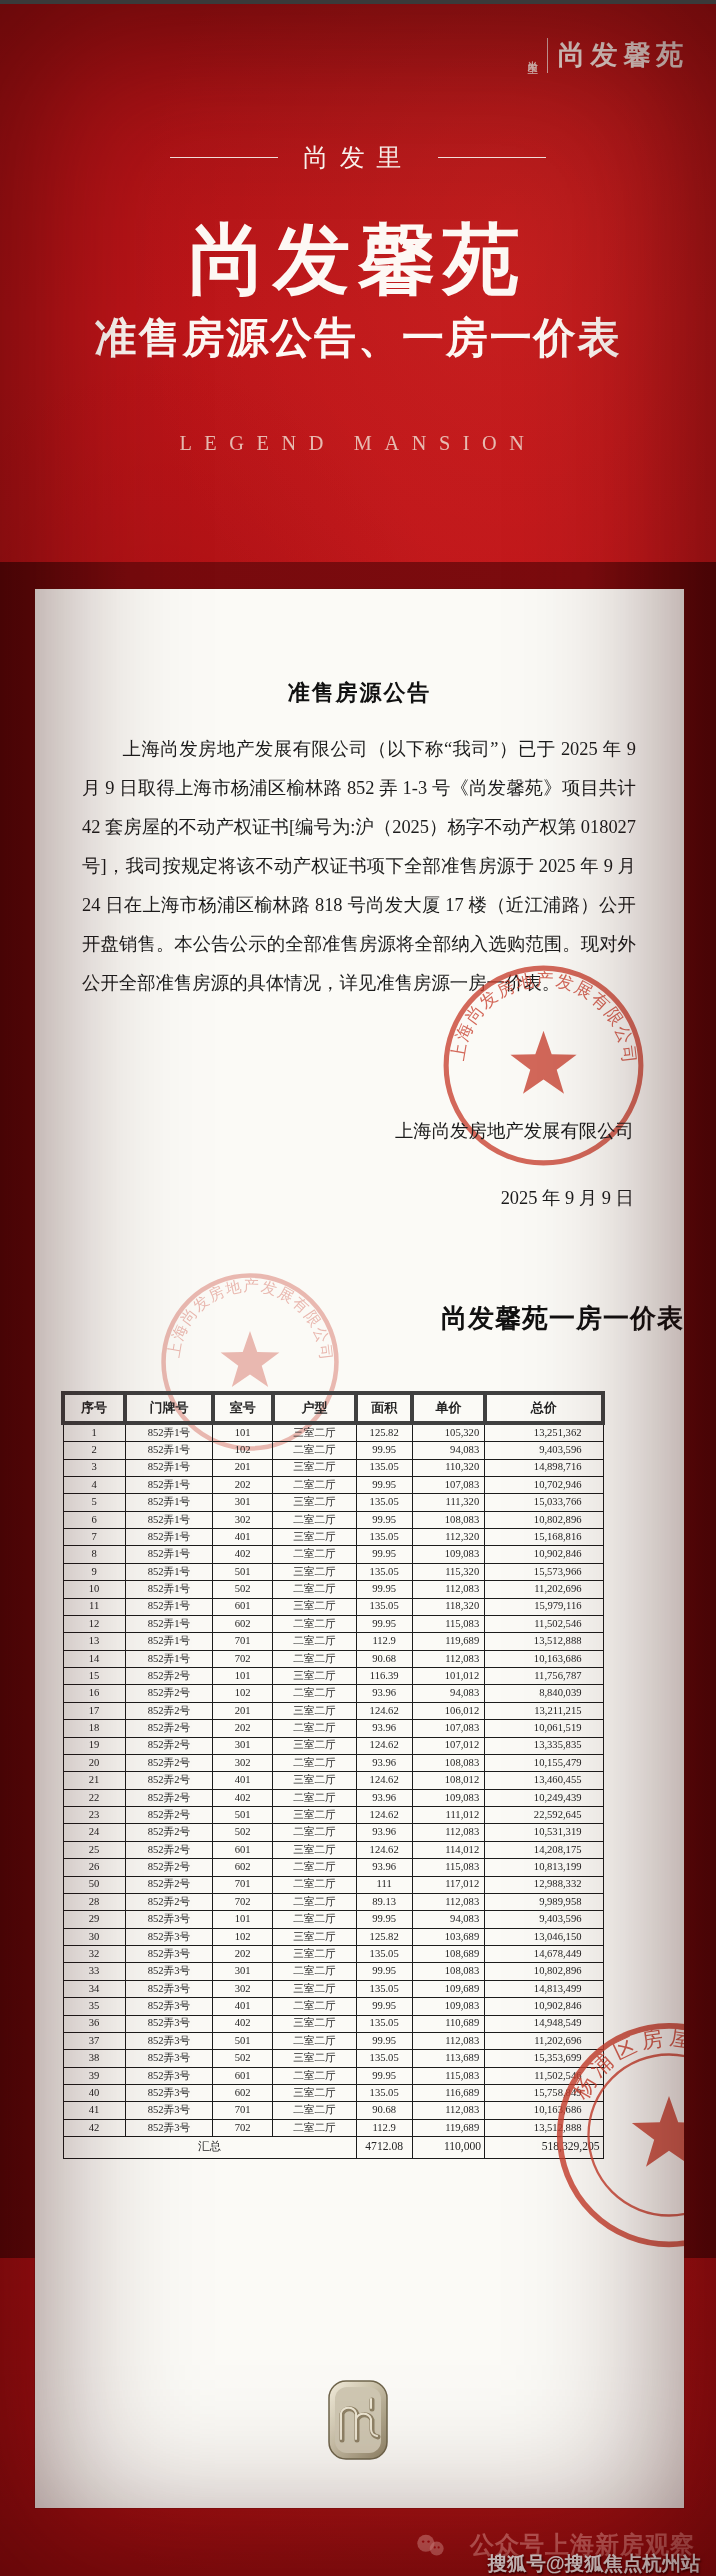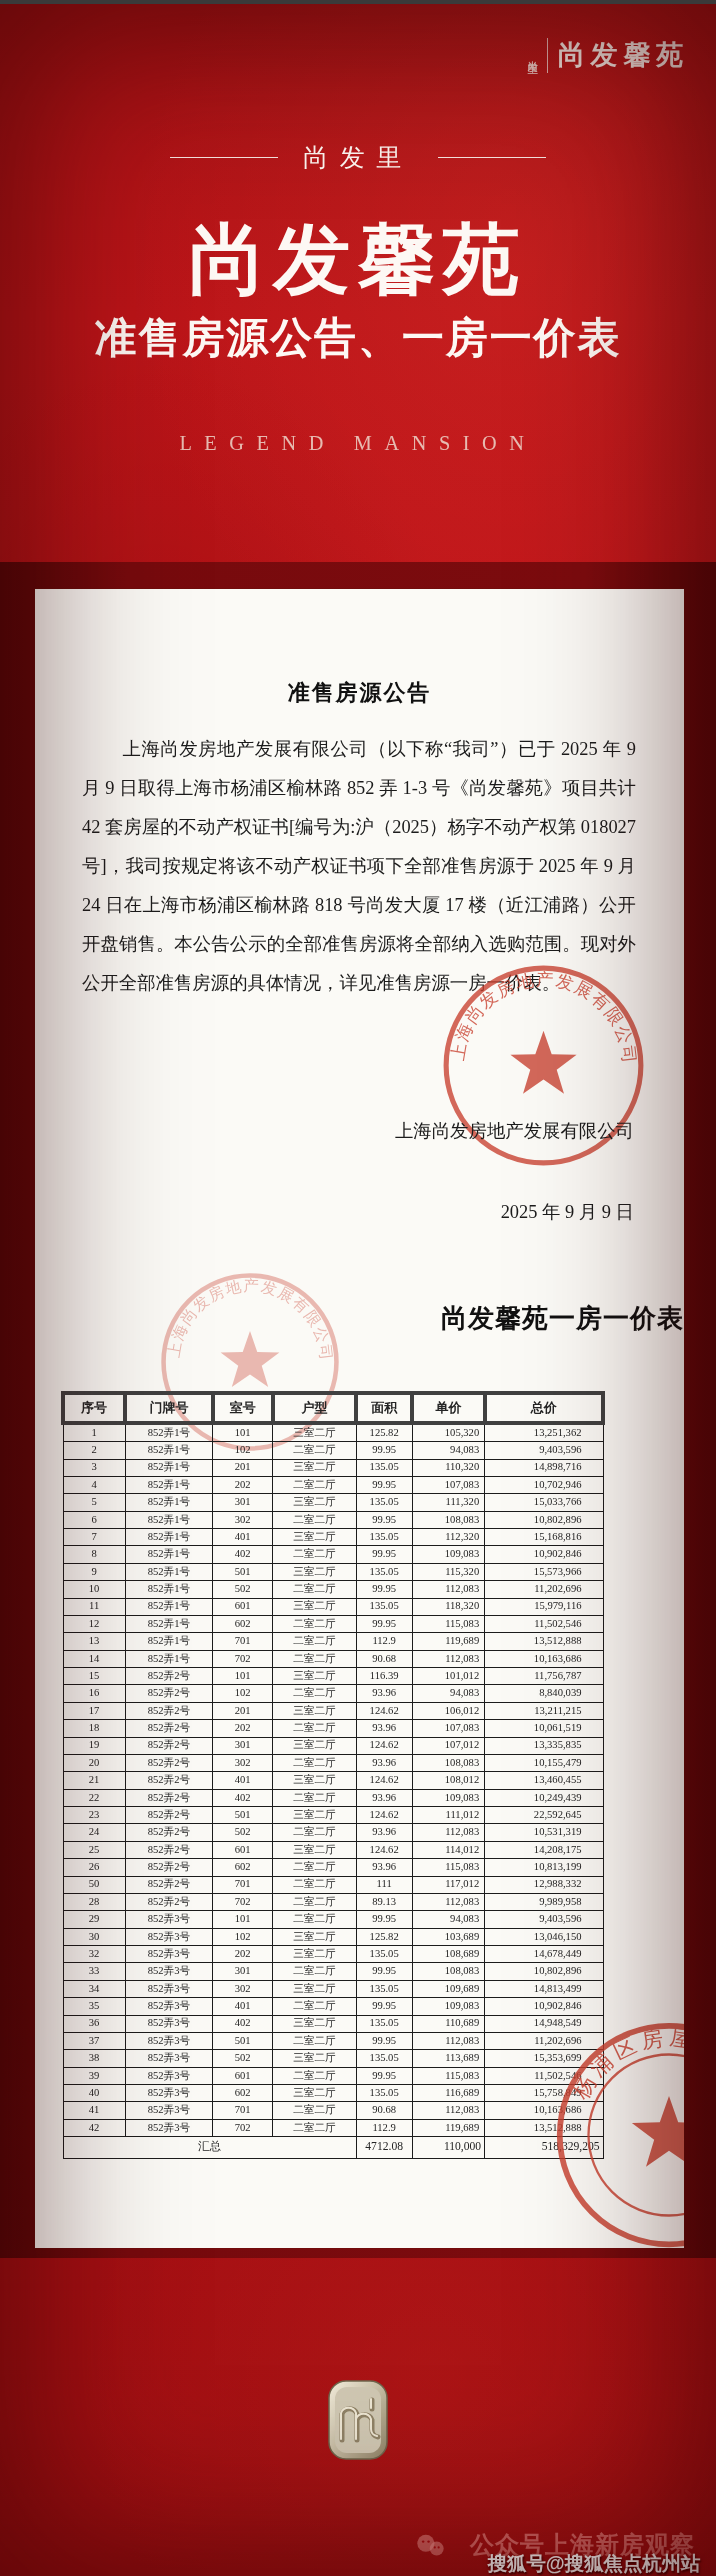--- a/index.html
+++ b/index.html
@@ -26,28 +26,28 @@
   .main-title{position:absolute;top:205px;left:0;width:100%;text-align:center;color:#fdf8f4;
     font-size:77px;font-weight:700;letter-spacing:7.7px;}
   .sub-title{position:absolute;top:306px;left:0;width:100%;text-align:center;color:#fdf8f4;
     font-size:42px;font-weight:700;letter-spacing:1.9px;}
   .latin-title{position:absolute;top:428px;left:0;width:100%;text-align:center;color:#eed7cb;
     font-size:20.3px;letter-spacing:12.6px;opacity:.85;}
   
   .frame-band{position:absolute;top:558px;left:0;width:100%;height:1696px;
     background:linear-gradient(90deg,#560708,#770a0d 18%,#7c0b0e 82%,#560708);}
   
-  .card{position:absolute;left:35px;top:585px;width:649px;height:1659px;background:#fbfaf6;
+  .card{position:absolute;left:35px;top:585px;width:649px;height:1919px;background:#fbfaf6;
     overflow:hidden;color:#222;box-shadow:0 0 0 1px rgba(90,20,10,.25);}
   .doc-title{position:absolute;top:89px;left:0;width:100%;text-align:center;
     font-size:22px;font-weight:700;letter-spacing:1.9px;color:#111;}
   .doc-body{position:absolute;top:141px;left:47px;width:554px;font-size:18.4px;line-height:39px;
     text-indent:2.2em;text-align:justify;word-break:break-all;color:#1c1c1c;}
   .sign-company{position:absolute;top:529px;right:50px;font-size:18.4px;color:#1c1c1c;}
-  .sign-date{position:absolute;top:610px;right:50px;font-size:18.4px;color:#1c1c1c;}
+  .sign-date{position:absolute;top:596px;right:50px;font-size:18.4px;color:#1c1c1c;}
   .table-title{position:absolute;top:712px;left:0;width:100%;text-align:right;
     font-size:26px;font-weight:700;letter-spacing:1px;color:#111;}
   .meta{position:absolute;top:743px;left:32px;font-size:13.6px;line-height:18.4px;color:#222;}
   .meta div{white-space:nowrap;}
   
   table.price{position:absolute;top:802px;left:26px;width:544px;border-collapse:collapse;
     font-size:10.6px;color:#242424;table-layout:fixed;}
   table.price th{font-size:13px;font-weight:700;padding:3.9px 1.9px;border:4px solid #404040;}
   table.price td{padding:1.9px 2.9px;border:1px solid #1c1c1c;text-align:center;line-height:12.6px;}
   table.price{border:1.9px solid #141414;}

